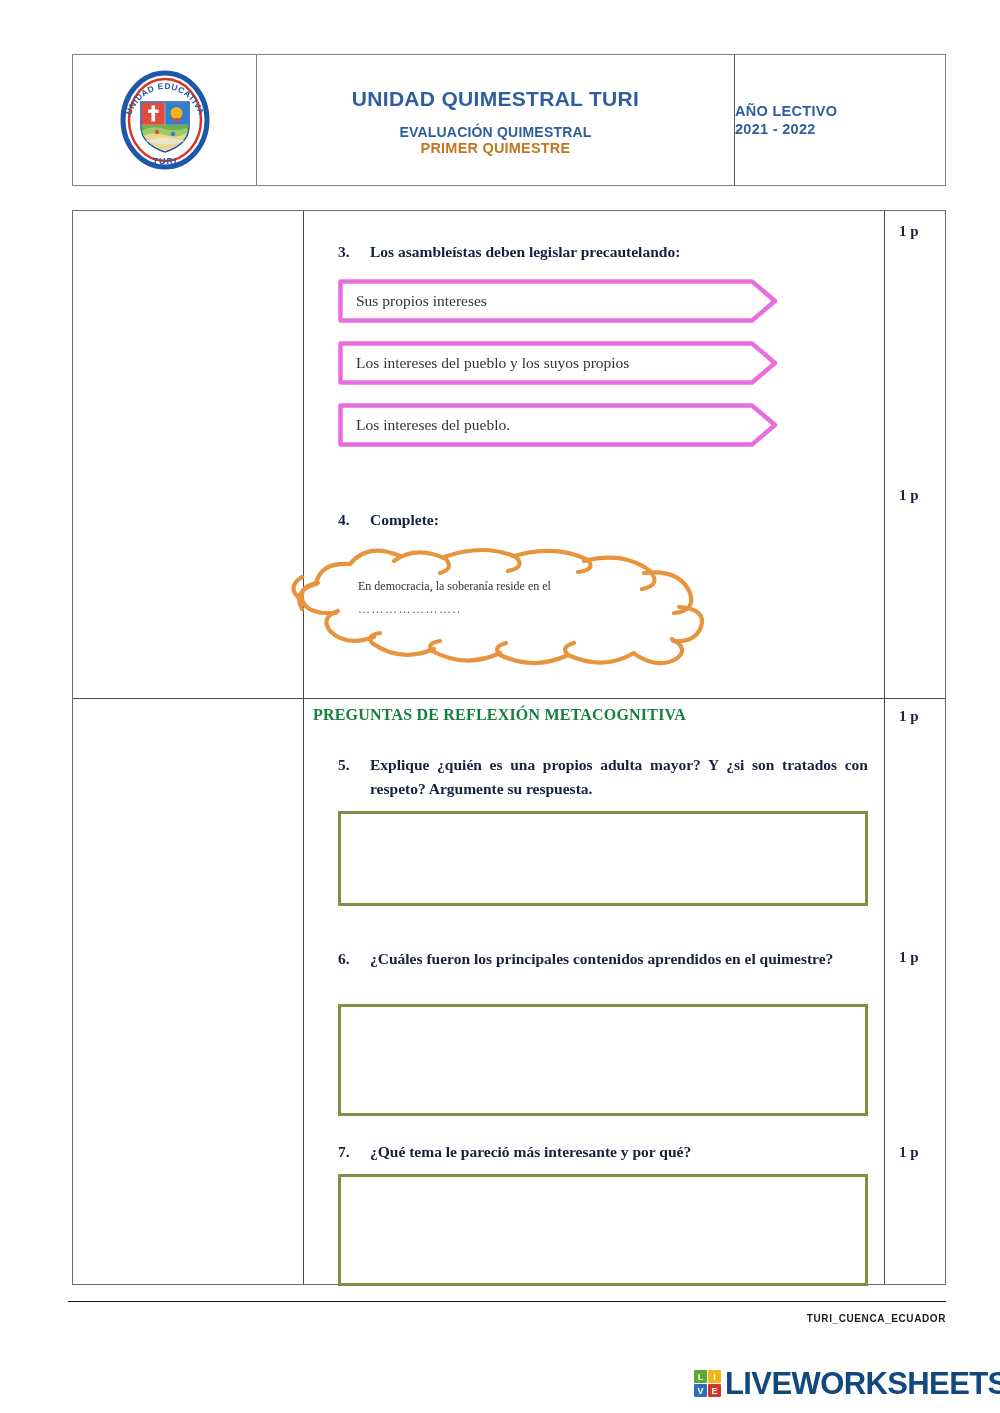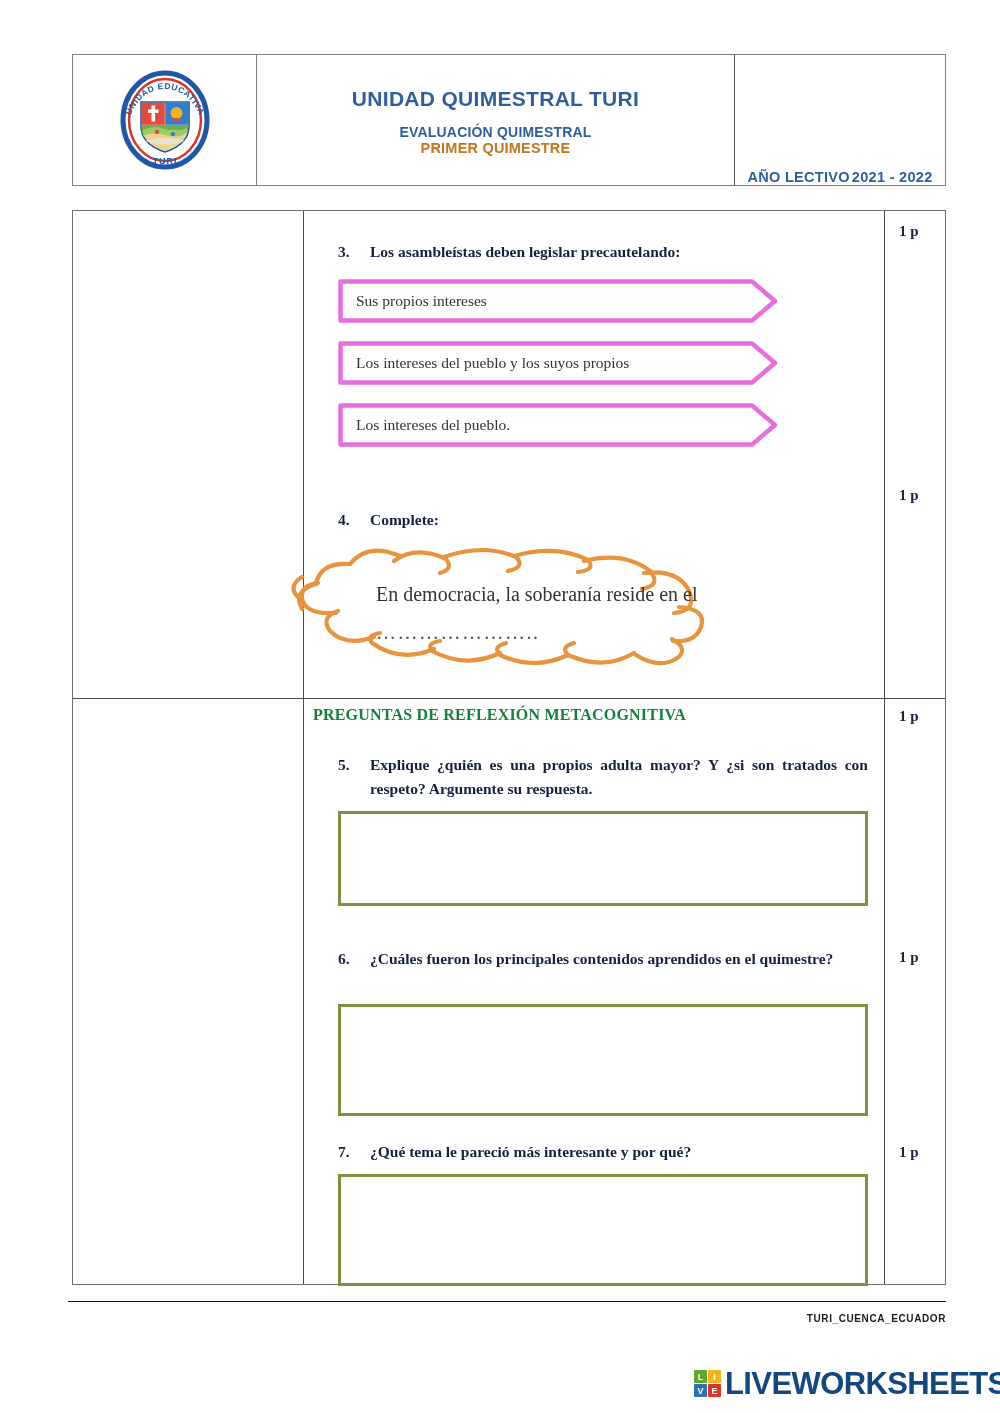--- a/index.html
+++ b/index.html
@@ -43,22 +43,22 @@
     display: flex;
     flex-direction: column;
     align-items: center;
     justify-content: center;
     padding: 6px 0 4px 0;
   }
   .hdr-year-cell {
     width: 210px;
     box-sizing: border-box;
     display: flex;
-    flex-direction: row;
-    align-items: flex-end;
+    flex-direction: column;
+    align-items: flex-start;
     justify-content: center;
     gap: 2px;
   }
   .school-name {
     font-family: "Liberation Sans", sans-serif;
     font-weight: bold;
     font-size: 21px;
     color: #2E5E9E;
     letter-spacing: 0.3px;
     margin-bottom: 13px;
@@ -199,25 +199,25 @@
     left: -20px;
     top: 336px;
     width: 570px;
     height: 120px;
   }
   .cloud-wrap svg {
     position: absolute; left:0; top:0; width:100%; height:100%;
   }
   .cloud-text {
     position: absolute;
-    left: 92px;
+    left: 74px;
     top: 28px;
     width: 350px;
     font-family: "Liberation Serif", serif;
-    font-size: 20px;
+    font-size: 12px;
     color: #333333;
     line-height: 1.9;
     text-align: justify;
     text-justify: inter-word;
   }
   .cloud-text .dots {
     letter-spacing: 1.5px;
     color: #555;
   }
 

